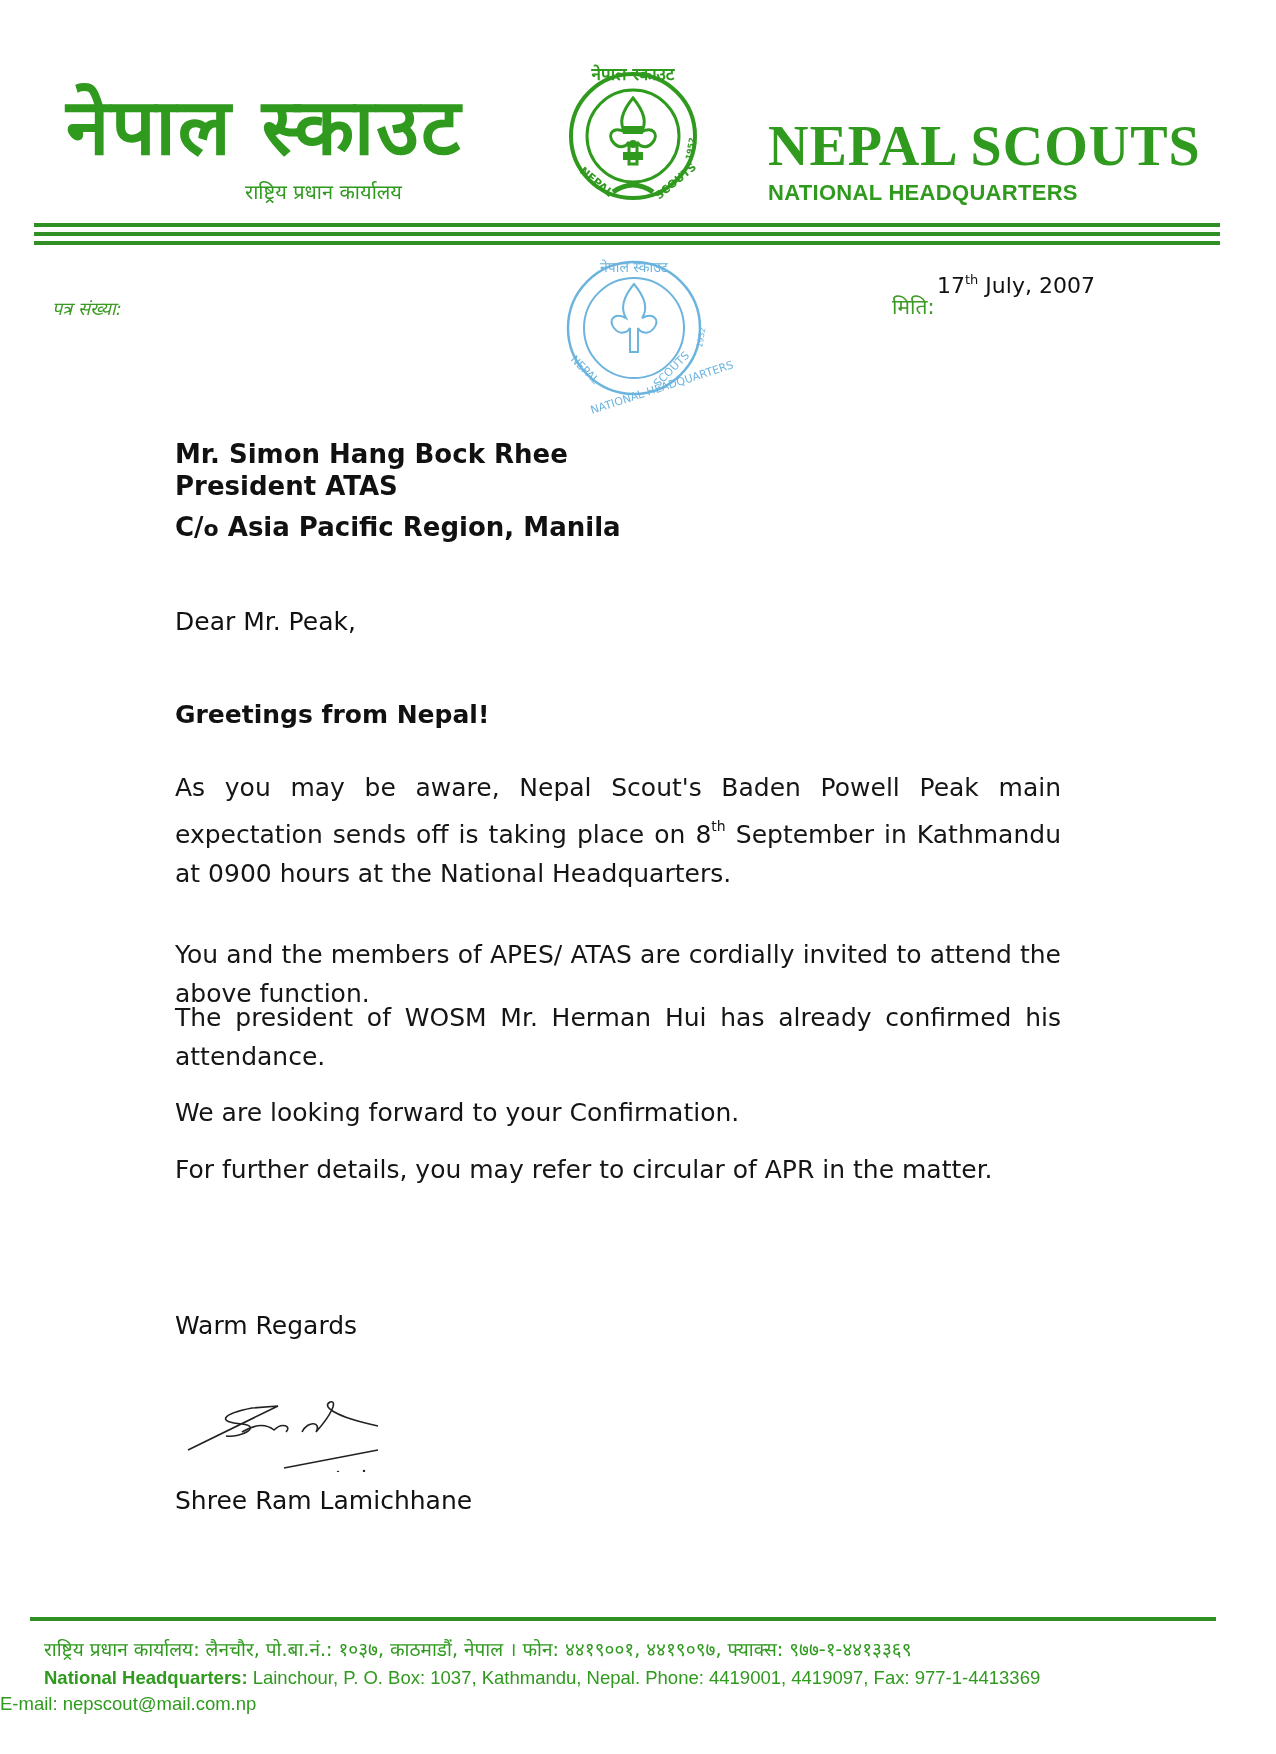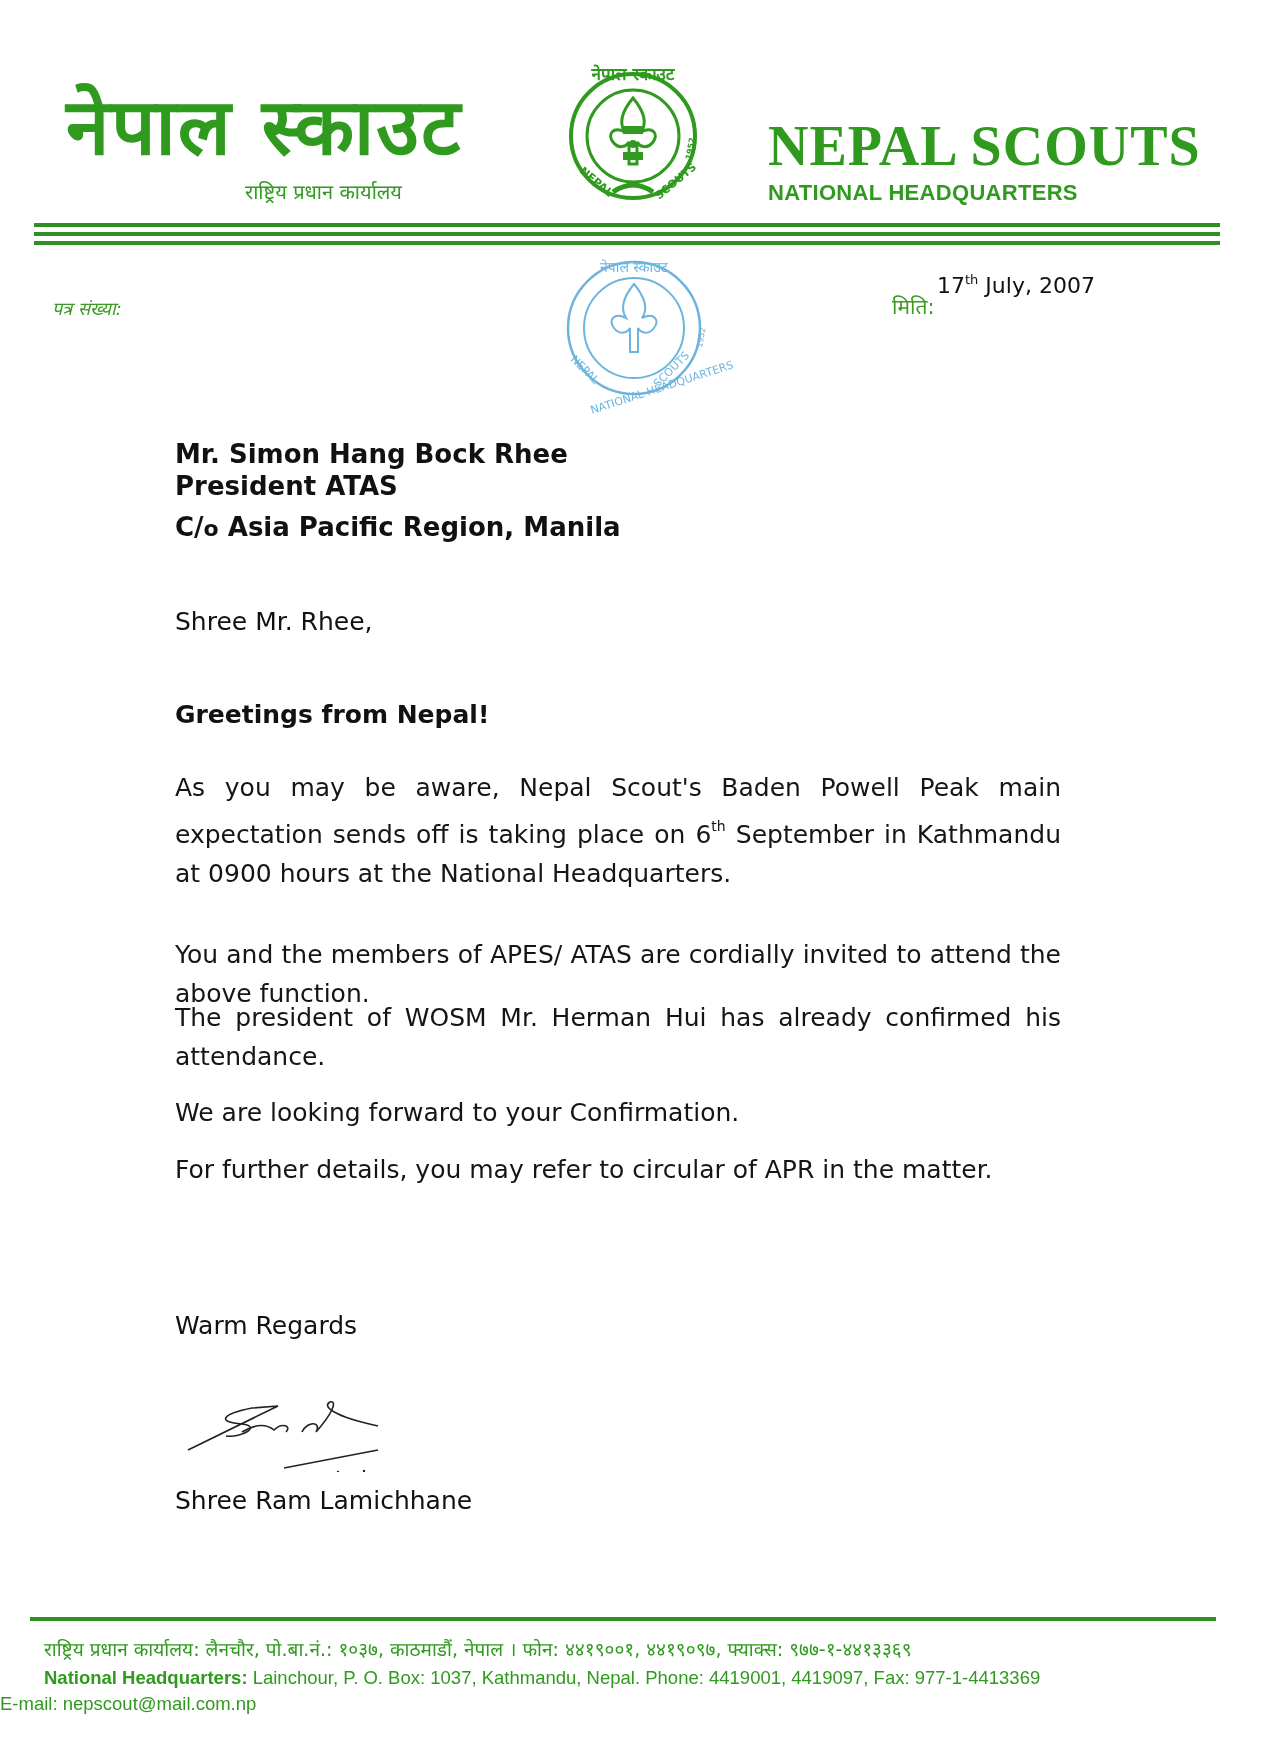--- a/index.html
+++ b/index.html
@@ -87,24 +87,24 @@
   <text x="40" y="166" font-size="11" fill="#6cb4de" transform="rotate(-18 40 166)">NATIONAL HEADQUARTERS</text>
 </svg>
 
 <div class="abs date-label">मिति:</div>
 <div class="abs date-val"><span>17</span><sup>th</sup><span> July, 2007</span></div>
 
 <div class="abs addr" style="top:441px;">Mr. Simon Hang Bock Rhee</div>
 <div class="abs addr" style="top:473px;">President ATAS</div>
 <div class="abs addr" style="top:514px;"><span>C/</span><span class="addr-small">o</span><span> Asia Pacific Region, Manila</span></div>
 
-<div class="abs salutation">Shree Mr. Rhee,</div>
+<div class="abs salutation">Dear Mr. Peak,</div>
 <div class="abs greeting">Greetings from Nepal!</div>
 
-<div class="abs body-text" style="top:768px;"><span>As you may be aware, Nepal Scout's Baden Powell Peak main expectation sends off is taking place on 6</span><sup>th</sup><span> September in Kathmandu at 0900 hours at the National Headquarters.</span></div>
+<div class="abs body-text" style="top:768px;"><span>As you may be aware, Nepal Scout's Baden Powell Peak main expectation sends off is taking place on 8</span><sup>th</sup><span> September in Kathmandu at 0900 hours at the National Headquarters.</span></div>
 <div class="abs body-text" style="top:903px;margin-top:32px;">You and the members of APES/ ATAS are cordially invited to attend the above function.</div>
 <div class="abs body-text" style="top:998px;">The president of WOSM Mr. Herman Hui has already confirmed his attendance.</div>
 <div class="abs body-text" style="top:1093px;">We are looking forward to your Confirmation.</div>
 <div class="abs body-text" style="top:1150px;">For further details, you may refer to circular of APR in the matter.</div>
 
 <div class="abs closing">Warm Regards</div>
 
 <svg class="abs signature" viewBox="0 0 280 80">
   <path d="M6 58 L96 14 L70 16 C40 22 34 30 60 32 C80 34 60 46 44 44" fill="none" stroke="#222" stroke-width="1.6"></path>
   <path d="M60 40 C70 34 82 30 92 38 C100 30 110 34 104 40" fill="none" stroke="#222" stroke-width="1.6"></path>

